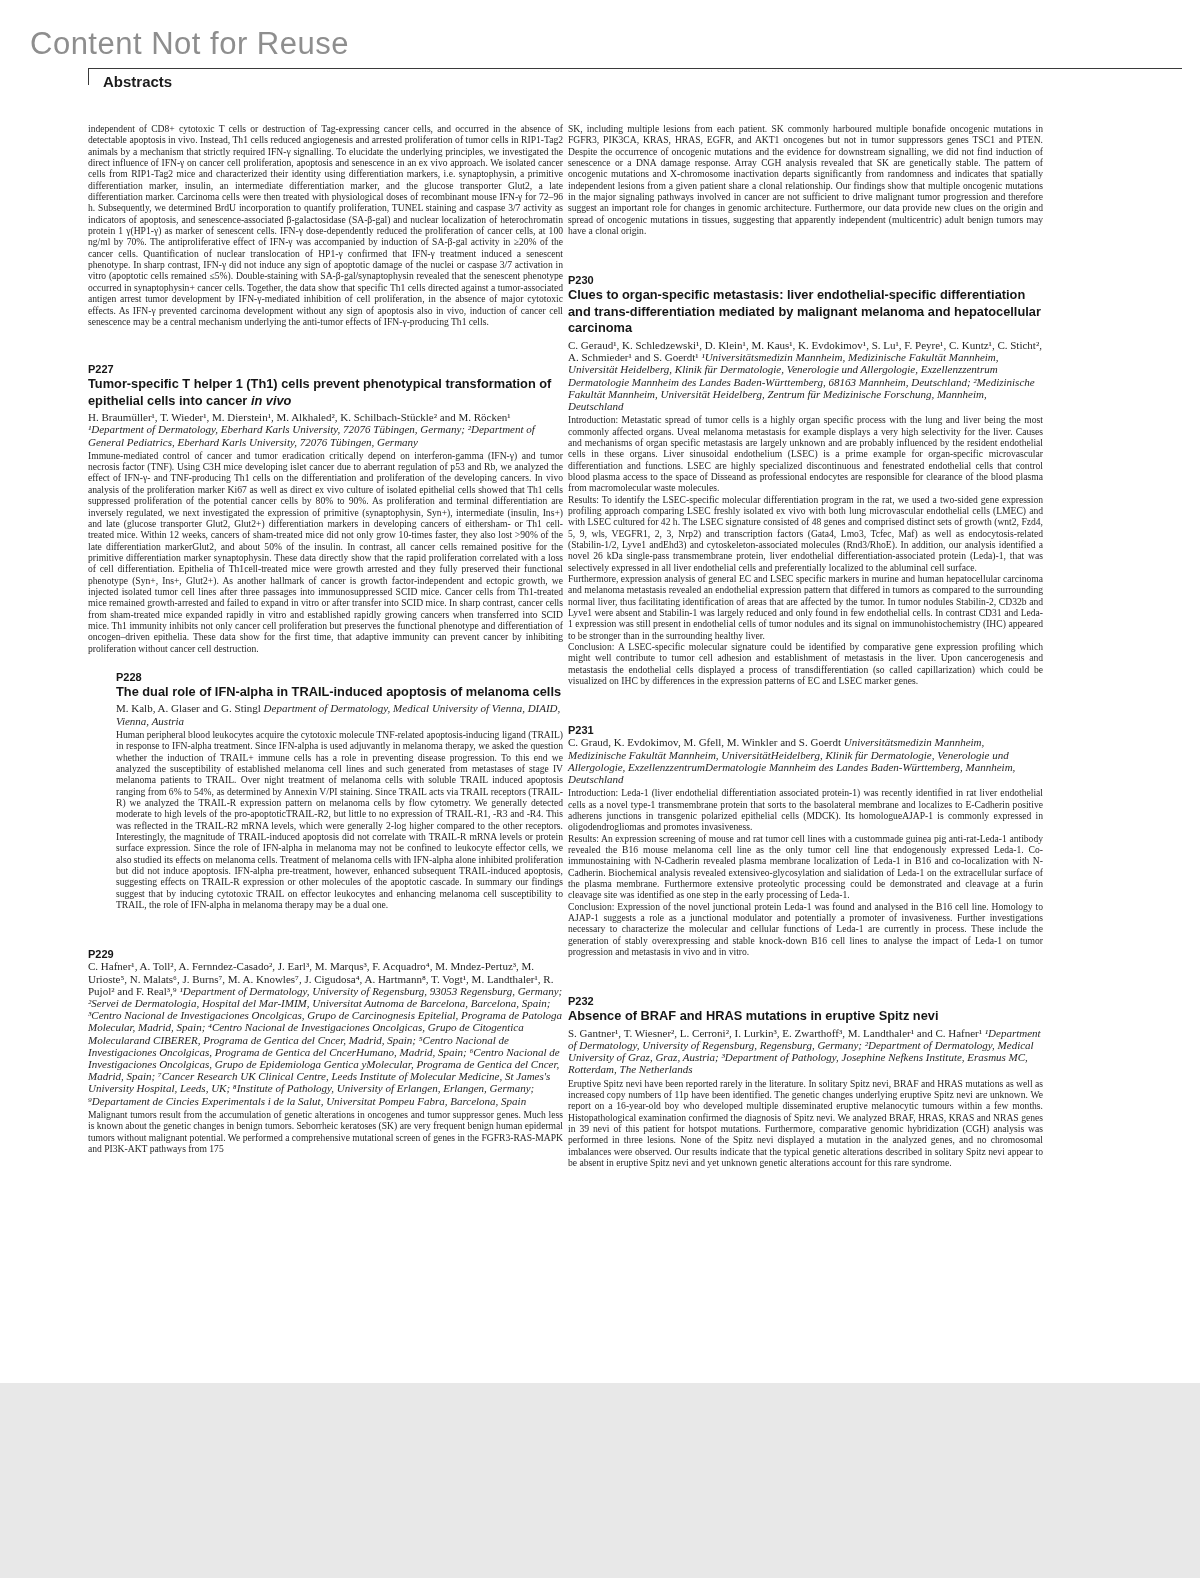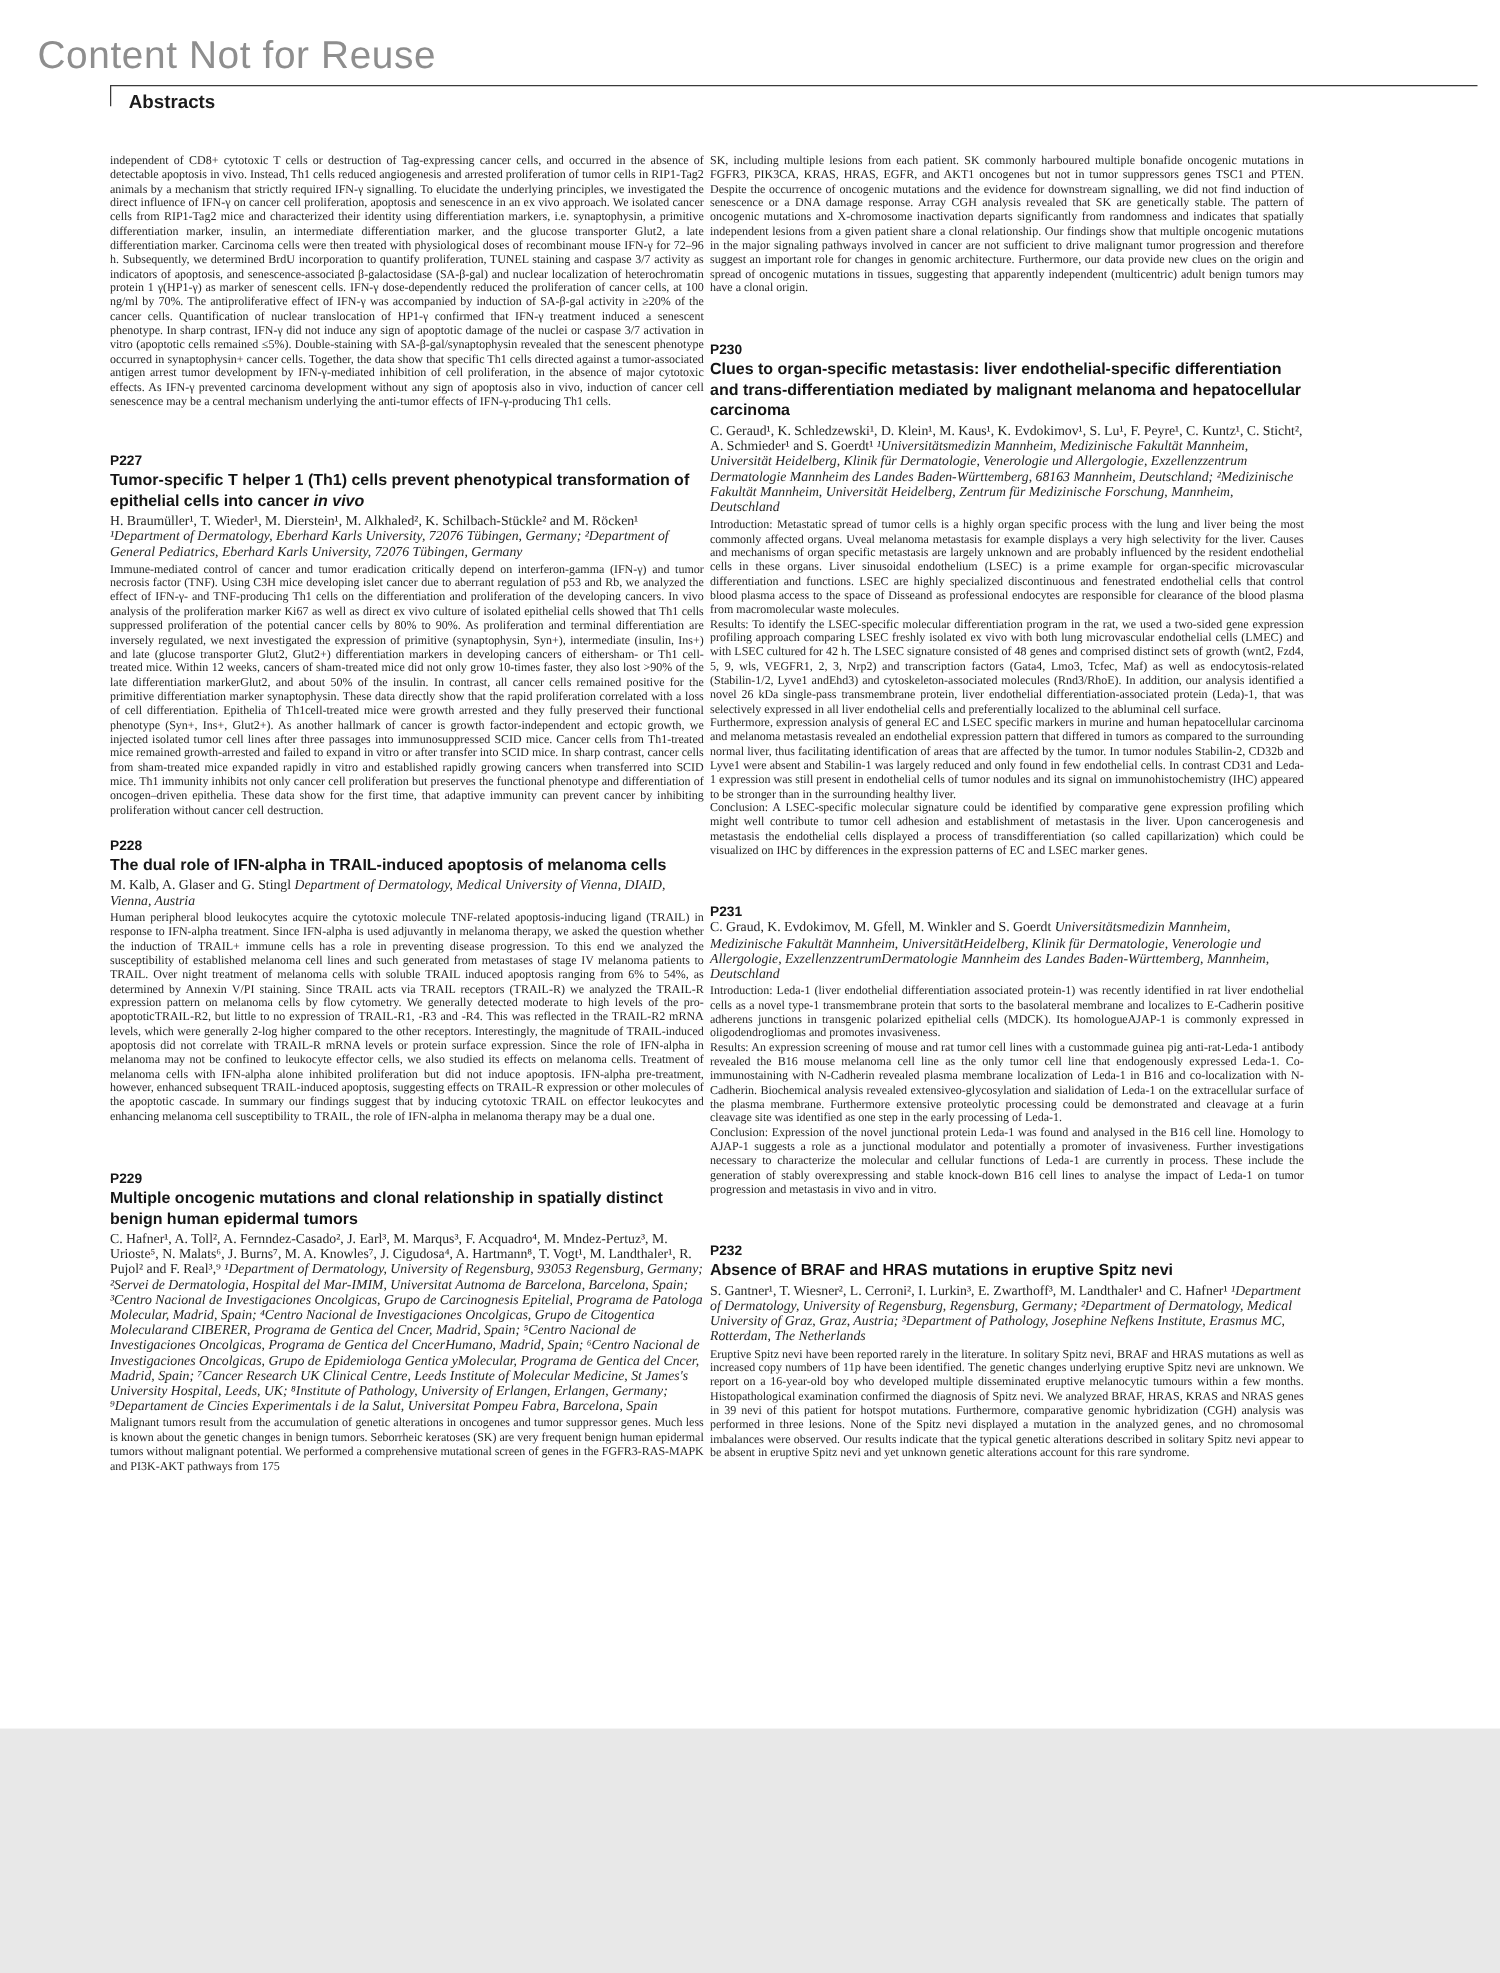--- a/index.html
+++ b/index.html
@@ -28,21 +28,21 @@
     color:#1c1c1c;
   }
   
   .col { position:absolute; top:123px; width:475px; text-align:justify; }
   .col-left  { left:88px; }
   .col-right { left:568px; }
   .cont {
     font-size:9.6px; line-height:11.35px; color:#262626;
   }
   .abstract { margin-top:38px; }
-  .mt-sm { margin-top:17px; }
+  .mt-sm { margin-top:17px;margin-left:28px; }
   .mt-md { margin-top:36px; }
   .aid {
     font-family:"Liberation Sans", sans-serif; font-weight:700; font-size:11px;
     line-height:12px; color:#161616; text-align:left;
   }
   .atitle {
     margin:1px 0 2px 0; font-family:"Liberation Sans", sans-serif; font-weight:700;
     font-size:12.8px; line-height:16.5px; color:#161616; text-align:left;
   }
   .atitle .it { font-style:italic; }
@@ -94,21 +94,20 @@
       <div class="aid">P228</div>
       <h2 class="atitle"><span>The dual role of IFN-alpha in TRAIL-induced apoptosis of melanoma cells</span></h2>
       <div class="ameta"><span>M. Kalb, A. Glaser and G. Stingl</span> <span class="affil">Department of Dermatology, Medical University of Vienna, DIAID, Vienna, Austria</span></div>
       <div class="abody">
         <p>Human peripheral blood leukocytes acquire the cytotoxic molecule TNF-related apoptosis-inducing ligand (TRAIL) in response to IFN-alpha treatment. Since IFN-alpha is used adjuvantly in melanoma therapy, we asked the question whether the induction of TRAIL+ immune cells has a role in preventing disease progression. To this end we analyzed the susceptibility of established melanoma cell lines and such generated from metastases of stage IV melanoma patients to TRAIL. Over night treatment of melanoma cells with soluble TRAIL induced apoptosis ranging from 6% to 54%, as determined by Annexin V/PI staining. Since TRAIL acts via TRAIL receptors (TRAIL-R) we analyzed the TRAIL-R expression pattern on melanoma cells by flow cytometry. We generally detected moderate to high levels of the pro-apoptoticTRAIL-R2, but little to no expression of TRAIL-R1, -R3 and -R4. This was reflected in the TRAIL-R2 mRNA levels, which were generally 2-log higher compared to the other receptors. Interestingly, the magnitude of TRAIL-induced apoptosis did not correlate with TRAIL-R mRNA levels or protein surface expression. Since the role of IFN-alpha in melanoma may not be confined to leukocyte effector cells, we also studied its effects on melanoma cells. Treatment of melanoma cells with IFN-alpha alone inhibited proliferation but did not induce apoptosis. IFN-alpha pre-treatment, however, enhanced subsequent TRAIL-induced apoptosis, suggesting effects on TRAIL-R expression or other molecules of the apoptotic cascade. In summary our findings suggest that by inducing cytotoxic TRAIL on effector leukocytes and enhancing melanoma cell susceptibility to TRAIL, the role of IFN-alpha in melanoma therapy may be a dual one.</p>
       </div>
     </section>
 
     <section class="abstract">
       <div class="aid">P229</div>
-      <h2 class="atitle"><span>Multiple oncogenic mutations and clonal relationship in spatially distinct benign human epidermal tumors</span></h2>
       <div class="ameta"><span>C. Hafner¹, A. Toll², A. Fernndez-Casado², J. Earl³, M. Marqus³, F. Acquadro⁴, M. Mndez-Pertuz³, M. Urioste⁵, N. Malats⁶, J. Burns⁷, M. A. Knowles⁷, J. Cigudosa⁴, A. Hartmann⁸, T. Vogt¹, M. Landthaler¹, R. Pujol² and F. Real³,⁹</span> <span class="affil">¹Department of Dermatology, University of Regensburg, 93053 Regensburg, Germany; ²Servei de Dermatologia, Hospital del Mar-IMIM, Universitat Autnoma de Barcelona, Barcelona, Spain; ³Centro Nacional de Investigaciones Oncolgicas, Grupo de Carcinognesis Epitelial, Programa de Patologa Molecular, Madrid, Spain; ⁴Centro Nacional de Investigaciones Oncolgicas, Grupo de Citogentica Molecularand CIBERER, Programa de Gentica del Cncer, Madrid, Spain; ⁵Centro Nacional de Investigaciones Oncolgicas, Programa de Gentica del CncerHumano, Madrid, Spain; ⁶Centro Nacional de Investigaciones Oncolgicas, Grupo de Epidemiologa Gentica yMolecular, Programa de Gentica del Cncer, Madrid, Spain; ⁷Cancer Research UK Clinical Centre, Leeds Institute of Molecular Medicine, St James's University Hospital, Leeds, UK; ⁸Institute of Pathology, University of Erlangen, Erlangen, Germany; ⁹Departament de Cincies Experimentals i de la Salut, Universitat Pompeu Fabra, Barcelona, Spain</span></div>
       <div class="abody">
         <p>Malignant tumors result from the accumulation of genetic alterations in oncogenes and tumor suppressor genes. Much less is known about the genetic changes in benign tumors. Seborrheic keratoses (SK) are very frequent benign human epidermal tumors without malignant potential. We performed a comprehensive mutational screen of genes in the FGFR3-RAS-MAPK and PI3K-AKT pathways from 175</p>
       </div>
     </section>
 
   </div>
 
   <div class="col col-right">
 

